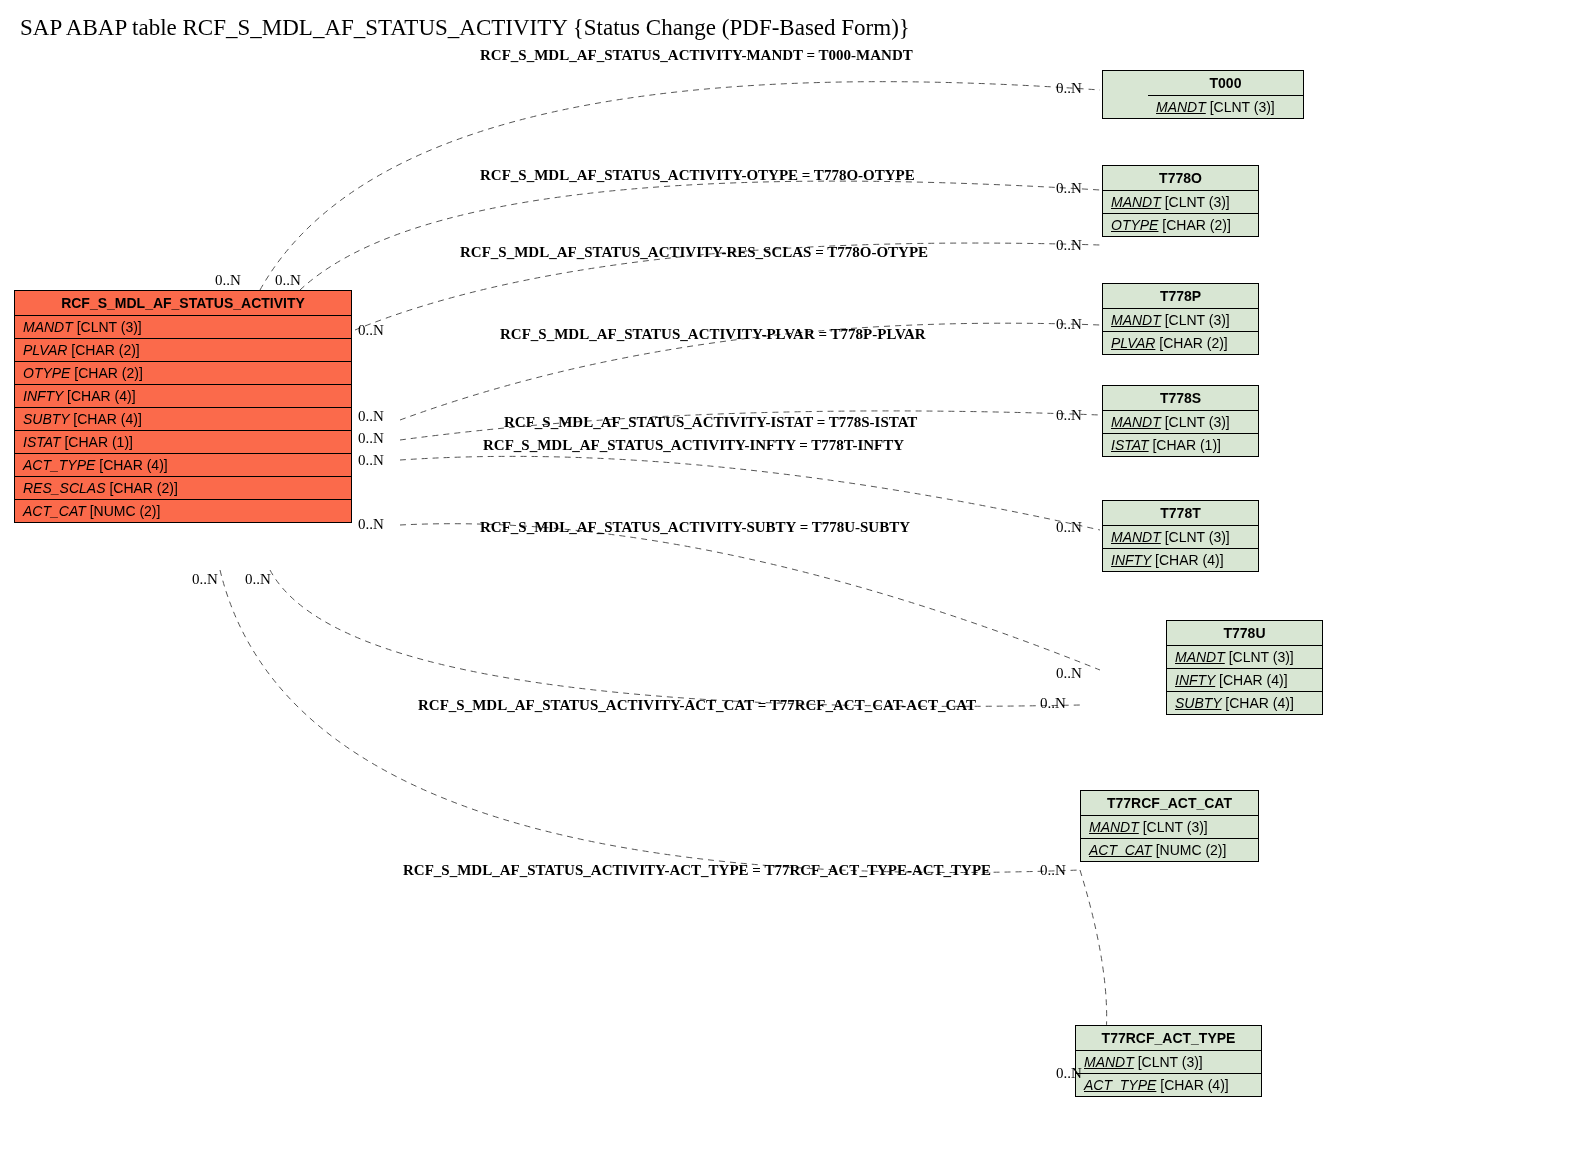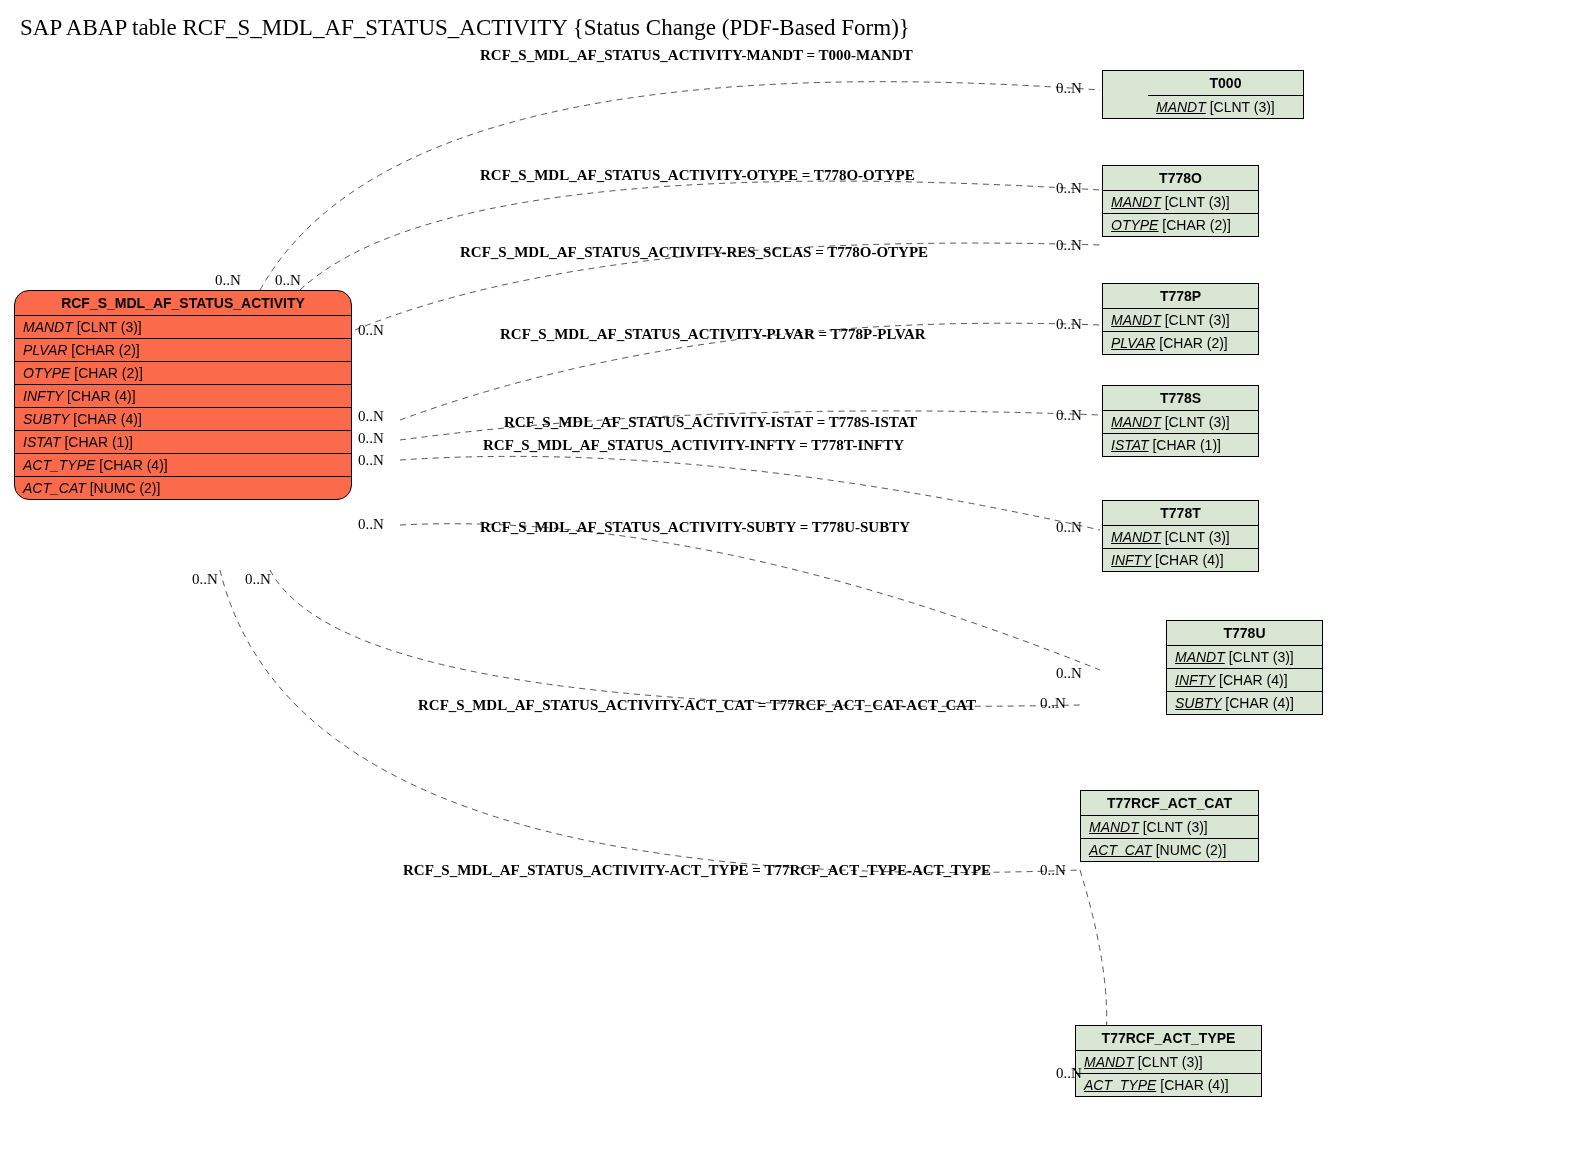--- a/index.html
+++ b/index.html
@@ -82,29 +82,30 @@
   <path d="M 355 330 Q 600 230 1100 245"></path>
   <path d="M 400 420 Q 700 310 1100 325"></path>
   <path d="M 400 440 Q 700 400 1100 415"></path>
   <path d="M 400 460 Q 700 440 1100 530"></path>
   <path d="M 400 525 Q 700 510 1100 670"></path>
   <path d="M 270 570 Q 350 720 1080 705"></path>
   <path d="M 220 570 Q 300 900 1080 870"></path>
   <path d="M 1080 870 Q 1120 1000 1100 1070"></path>
 </svg>
 
-<div class="entity main" id="main-entity" style="left:14px; top:290px; width:336px;border-radius:15px;">
+<div class="entity main" id="main-entity" style="left:14px; top:290px; width:336px;">
   <div class="entity-header">RCF_S_MDL_AF_STATUS_ACTIVITY</div>
 <div class="entity-row"><span>MANDT</span> <span class="type">[CLNT (3)]</span></div>
     <div class="entity-row"><span>PLVAR</span> <span class="type">[CHAR (2)]</span></div>
     <div class="entity-row"><span>OTYPE</span> <span class="type">[CHAR (2)]</span></div>
     <div class="entity-row"><span>INFTY</span> <span class="type">[CHAR (4)]</span></div>
     <div class="entity-row"><span>SUBTY</span> <span class="type">[CHAR (4)]</span></div>
     <div class="entity-row"><span>ISTAT</span> <span class="type">[CHAR (1)]</span></div>
     <div class="entity-row"><span>ACT_TYPE</span> <span class="type">[CHAR (4)]</span></div>
+    <div class="entity-row"><span>RES_SCLAS</span> <span class="type">[CHAR (2)]</span></div>
     <div class="entity-row"><span>ACT_CAT</span> <span class="type">[NUMC (2)]</span></div>
   </div>
 
 <div id="targets">
     <div class="entity" style="left: 1102px; top: 70px; width: 155px; padding-left: 45px;">
       <div class="entity-header">T000</div>
       <div class="entity-row"><span class="u">MANDT</span> <span class="type">[CLNT (3)]</span></div>
     </div>
     <div class="entity" style="left: 1102px; top: 165px; width: 155px;">
       <div class="entity-header">T778O</div>

